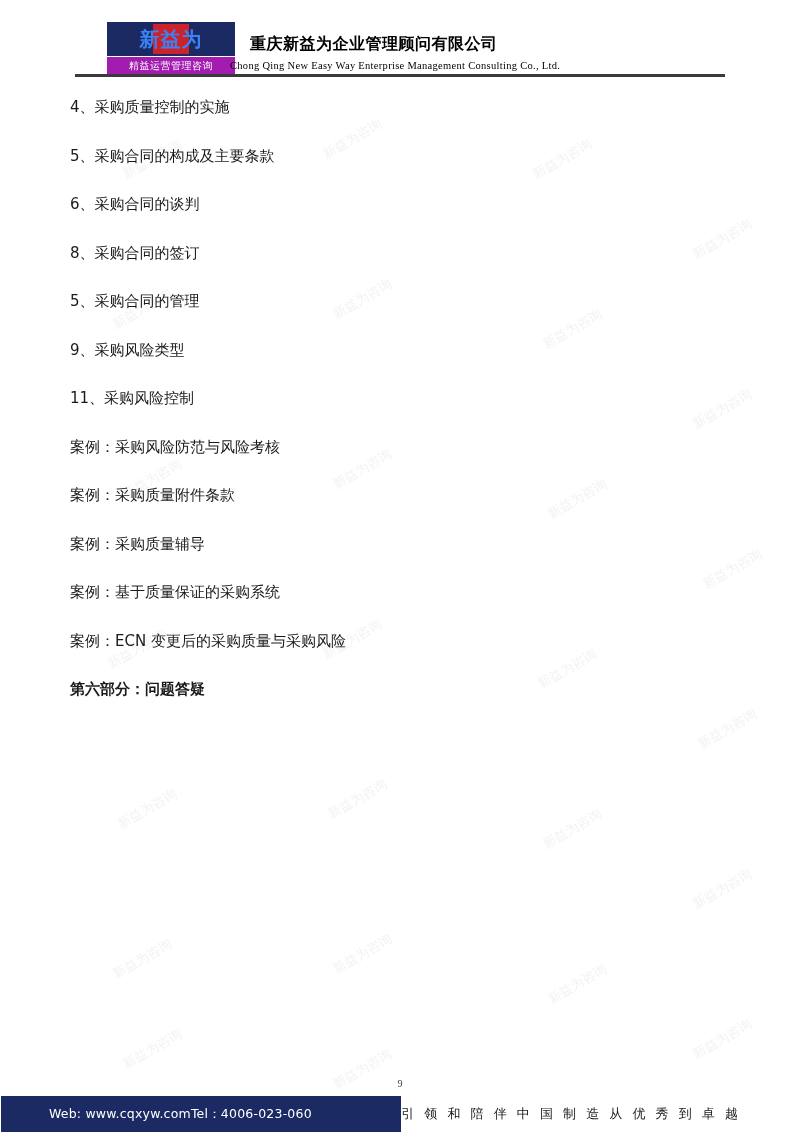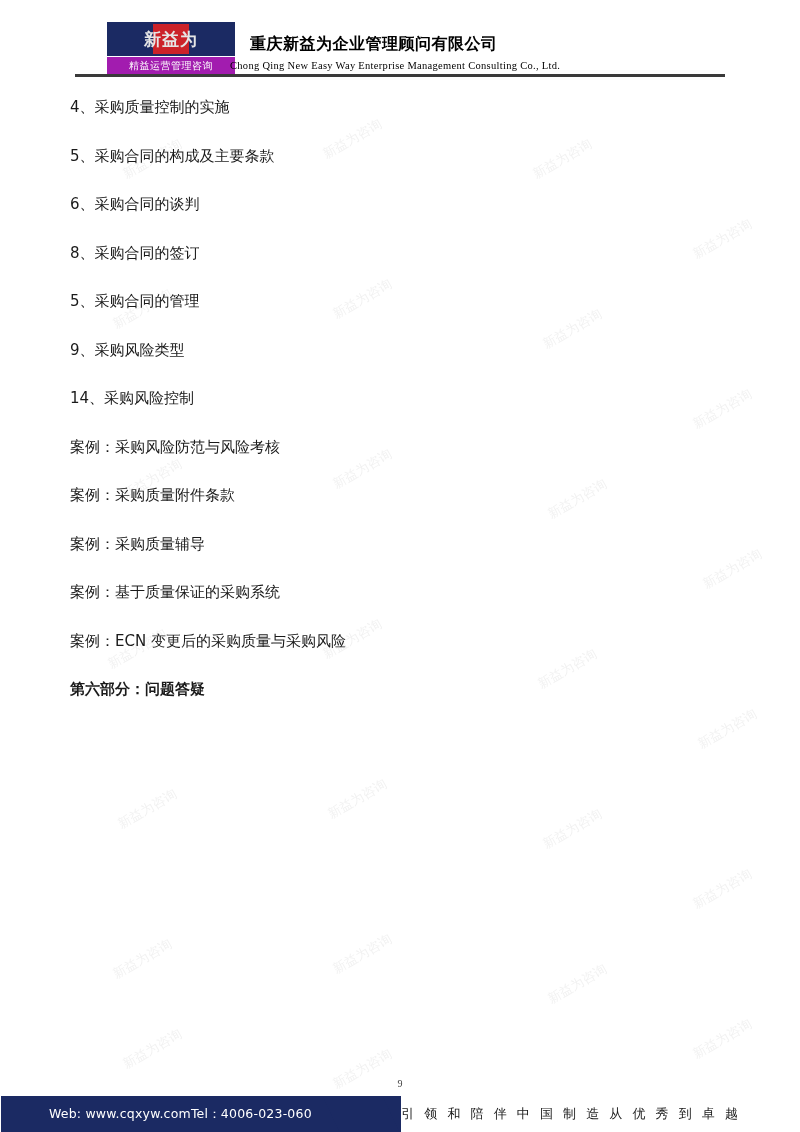--- a/index.html
+++ b/index.html
@@ -38,22 +38,22 @@
   .logo-top {
     position: relative;
     width: 128px;
     height: 34px;
     background: #1b2a63;
     display: flex;
     align-items: center;
     justify-content: center;
   }
   .logo-top .cn {
-    color: #e5e5e5;
-    font-size: 17px;
+    color: #3b82f6;
+    font-size: 20px;
     font-weight: bold;
     letter-spacing: 1px;
     font-family: "DejaVu Sans", sans-serif;
     position: relative;
     z-index: 2;
   }
   .logo-top .accent {
     position: absolute;
     left: 46px;
     top: 2px;
@@ -253,21 +253,21 @@
       <div class="wm" style="left: 330px; top: 1060px;">新益为咨询</div>
     </div>
 
   <div class="content" id="content-lines">
       <p class="line">4、采购质量控制的实施</p>
       <p class="line">5、采购合同的构成及主要条款</p>
       <p class="line">6、采购合同的谈判</p>
       <p class="line">8、采购合同的签订</p>
       <p class="line">5、采购合同的管理</p>
       <p class="line">9、采购风险类型</p>
-      <p class="line">14、采购风险控制</p>
+      <p class="line">11、采购风险控制</p>
       <p class="line">案例：采购风险防范与风险考核</p>
       <p class="line">案例：采购质量附件条款</p>
       <p class="line">案例：采购质量辅导</p>
       <p class="line">案例：基于质量保证的采购系统</p>
       <p class="line">案例：ECN 变更后的采购质量与采购风险</p>
       <p class="line bold">第六部分：问题答疑</p>
     </div>
 
   <div class="page-number">9</div>
 

